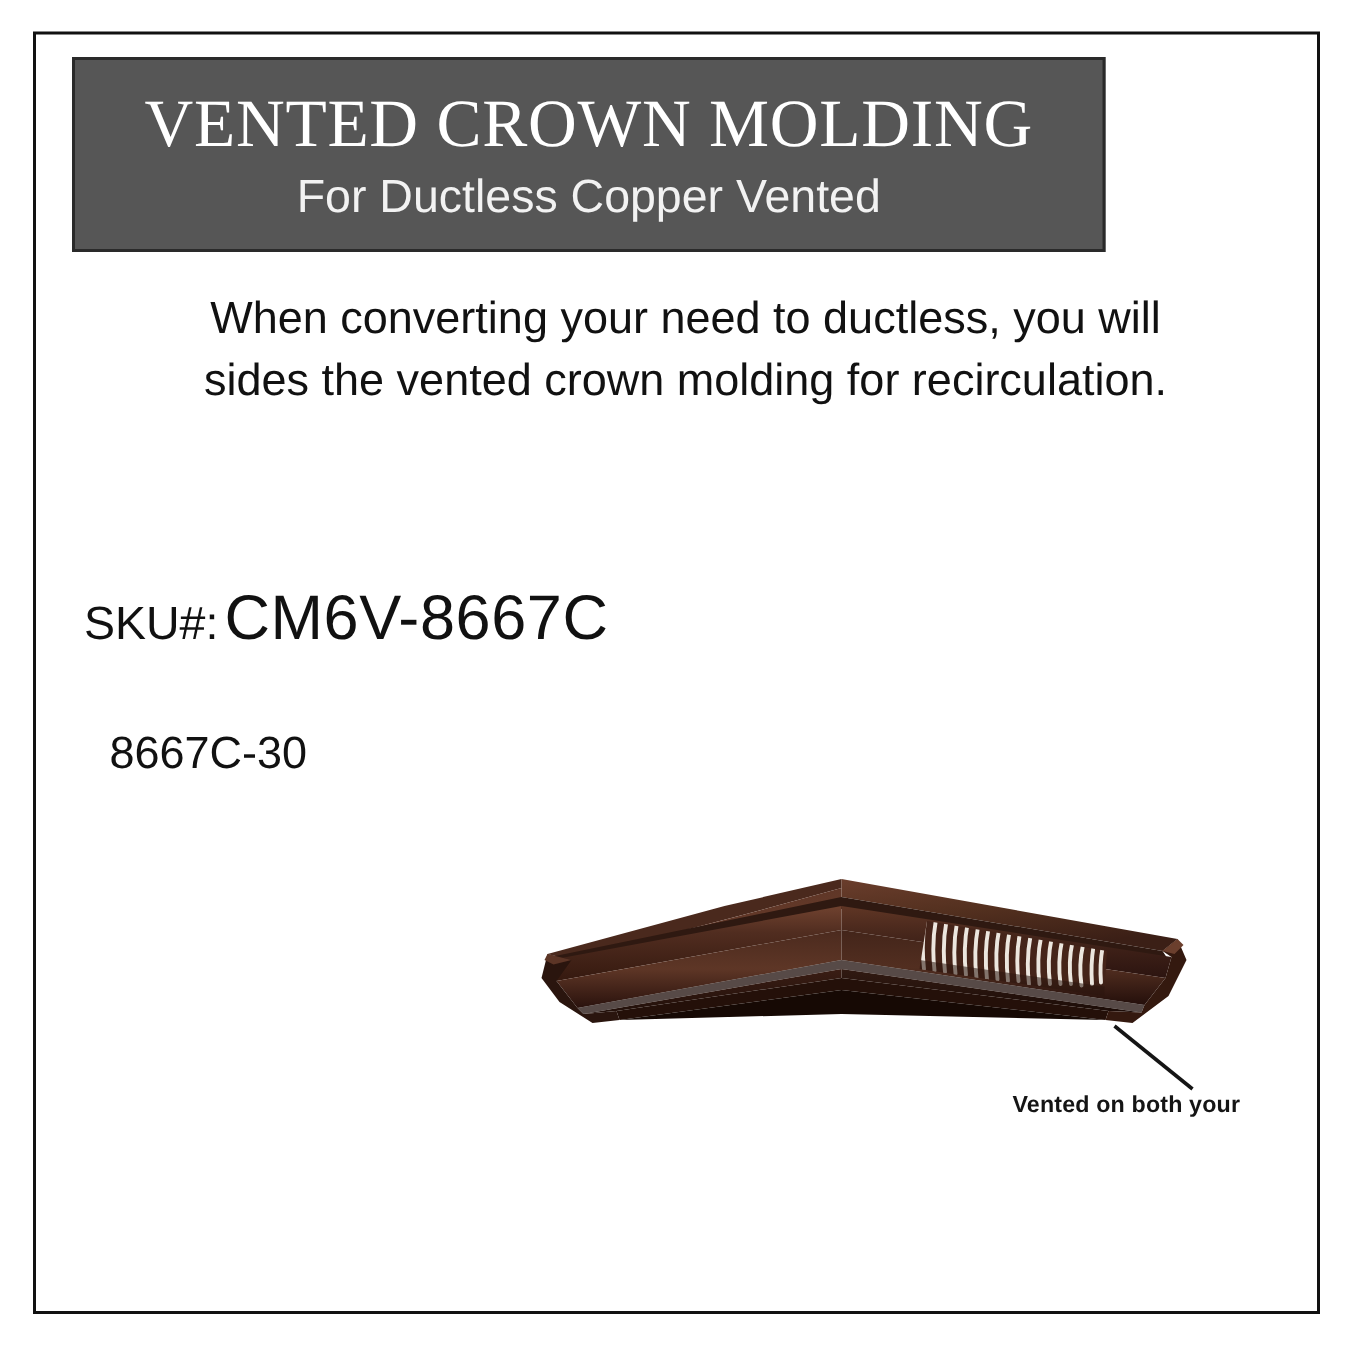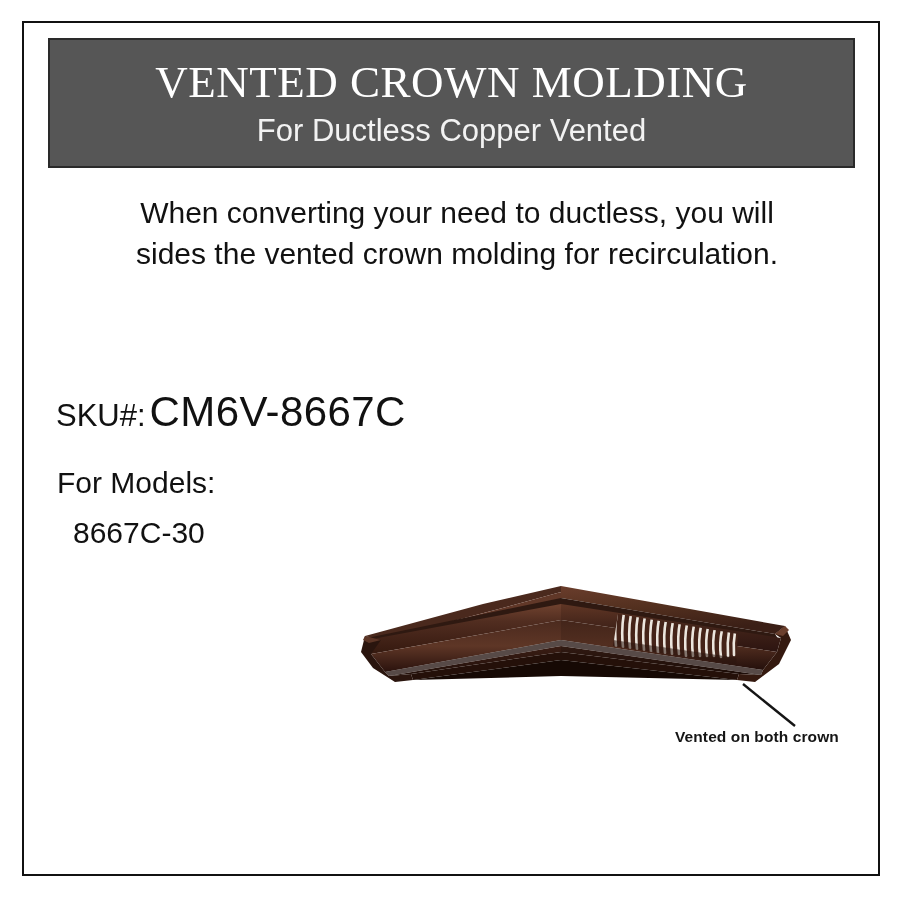--- a/index.html
+++ b/index.html
@@ -26,21 +26,21 @@
     border: 2px solid #111111;
     box-sizing: border-box;
     background: #ffffff;
   }
 
   
   .header-banner {
     position: absolute;
     left: 48px;
     top: 38px;
-    width: 807px;
+    width: 689px;
     height: 130px;
     background: #565656;
     border: 2px solid #2a2a2a;
     box-sizing: border-box;
     display: flex;
     flex-direction: column;
     align-items: center;
     justify-content: center;
   }
   .banner-title {
@@ -168,21 +168,20 @@
   <span class="line">When converting your need to ductless, you will</span>
   <span class="line">sides the vented crown molding for recirculation.</span>
 </div>
 
 <div class="sku-row">
   <span class="sku-label">SKU#:</span>
   <span class="sku-value">CM6V-8667C</span>
 </div>
 
 <div class="models-block">
-  <div class="models-label">For Models:</div>
   <ul class="models-list">
     <li>8667C-30</li>
   </ul>
 </div>
 
 <div class="product-figure">
   <svg class="product-svg" viewBox="0 0 500 220">
     <defs>
       <linearGradient id="topFaceL" x1="0" y1="0" x2="0.6" y2="1">
         <stop offset="0" stop-color="#3f221a"></stop>
@@ -284,14 +283,14 @@
         <path d="M367,82 q-3,13 -1,27"></path>
         <path d="M374,83 q-2,12 -1,25"></path>
         <path d="M380,84 q-2,11 -1,23"></path>
       </g>
       <path d="M258,92 L383,110 L381,118 L257,100 Z" fill="#2b150e" opacity="0.55"></path>
     </g>
 
     <line x1="388" y1="136" x2="440" y2="178" stroke="#151515" stroke-width="2.4"></line>
   </svg>
 
-  <div class="callout-text">Vented on both crown</div>
+  <div class="callout-text">Vented on both your</div>
 </div>
 
 </body></html>

